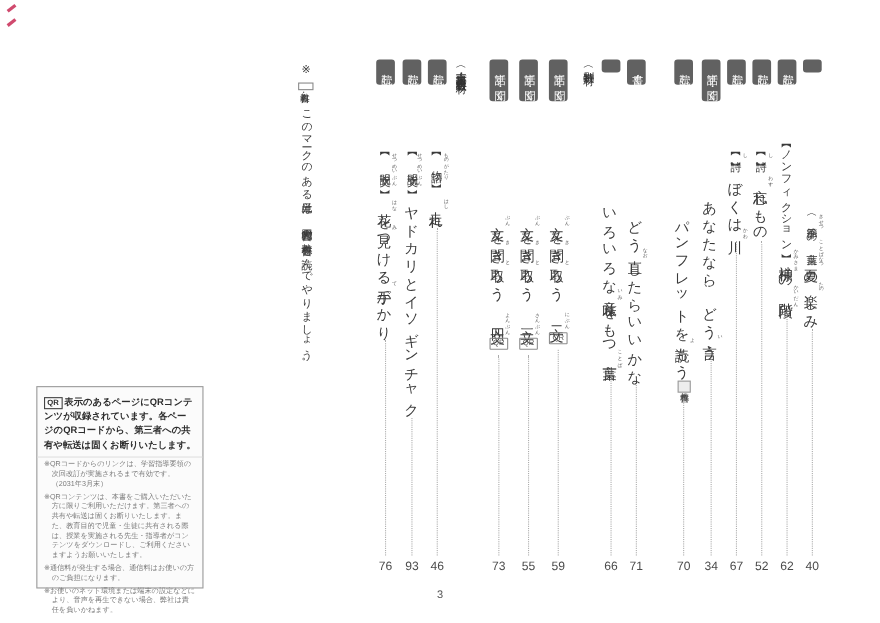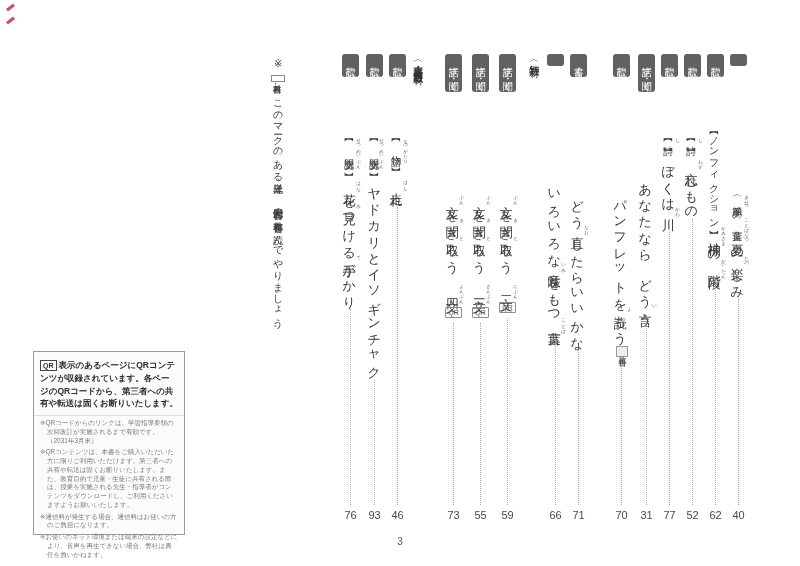--- a/index.html
+++ b/index.html
@@ -71,28 +71,28 @@
     <div class="lbl">読む</div>
     <div class="body" style="margin-top:58px"><span class="bracket">【<ruby>詩<rt>し</rt></ruby>】</span><span class="sp"></span><span class="t"><ruby>忘<rt>わす</rt></ruby>れもの</span></div>
     <div class="leader"></div>
     <div class="page">52</div>
   </div>
 
   <div class="c">
     <div class="lbl">読む</div>
     <div class="body" style="margin-top:58px"><span class="bracket">【<ruby>詩<rt>し</rt></ruby>】</span><span class="sp"></span><span class="t">ぼくは<ruby>川<rt>かわ</rt></ruby></span></div>
     <div class="leader"></div>
-    <div class="page">77</div>
+    <div class="page">67</div>
   </div>
 
   <div class="c" style="margin-left:2px">
     <div class="lbl">話す・聞く</div>
     <div class="body" style="margin-top:82px"><span class="t">あなたなら、どう<ruby>言<rt>い</rt></ruby>う</span></div>
     <div class="leader"></div>
-    <div class="page">31</div>
+    <div class="page">34</div>
   </div>
 
   <div class="c" style="margin-left:20px">
     <div class="lbl">読む</div>
     <div class="body" style="margin-top:114px"><span class="t">パンフレットを<ruby>読<rt>よ</rt></ruby>もう</span></div>
     <div class="kyo">教科書</div>
     <div class="leader"></div>
     <div class="page">70</div>
   </div>
 

